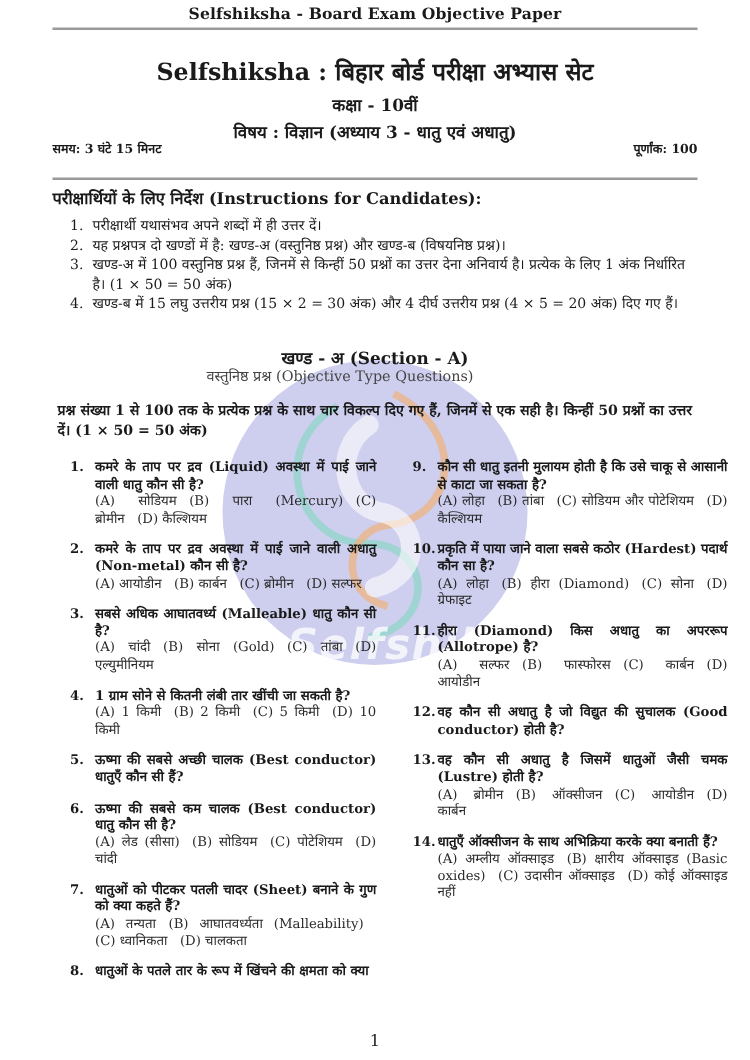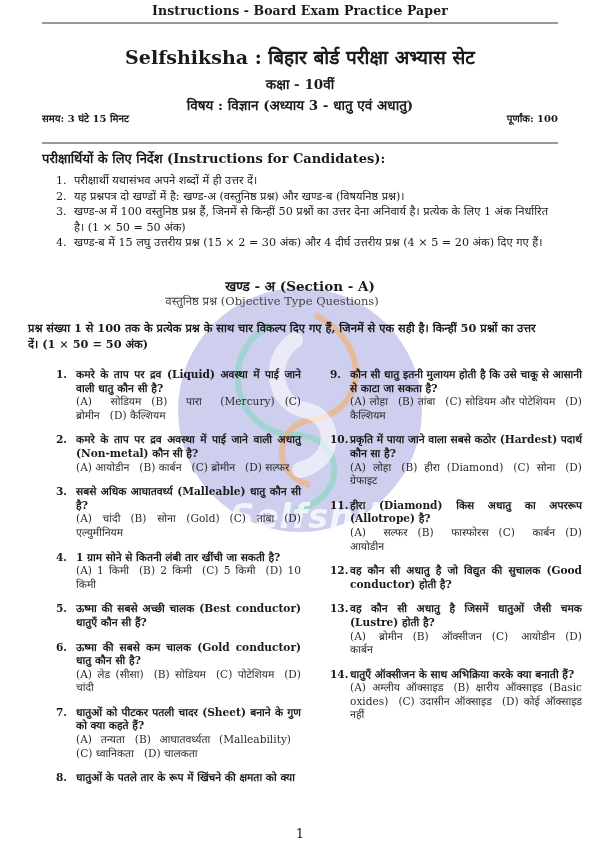--- a/index.html
+++ b/index.html
@@ -14,21 +14,21 @@
   .subject-line{position:absolute;left:0;top:96px;width:600px;text-align:center;font-size:13.5px;font-weight:bold;}
   .meta-row{position:absolute;left:42px;top:111px;width:516px;font-size:10px;font-weight:bold;}
   .meta-row .right{position:absolute;right:0;top:0;}
   .meta-rule{position:absolute;left:42px;top:142px;width:516px;height:1.5px;background:#9a9a9a;}
   .instr-head{position:absolute;left:42px;top:149px;font-size:13px;font-weight:bold;}
   .instr-list{position:absolute;left:56px;top:173px;width:505px;font-size:11.2px;line-height:15.5px;}
   .instr-item{position:relative;padding-left:18px;}
   .instr-item .num{position:absolute;left:0;top:0;}
   .section-title{position:absolute;left:0;top:277px;width:600px;text-align:center;font-size:13.5px;font-weight:bold;}
   .section-sub{position:absolute;left:0;top:293px;width:544px;text-align:center;font-size:11.5px;color:#444;}
-  .section-intro{position:absolute;left:28px;top:321px;width:516px;font-size:11.3px;font-weight:bold;line-height:15.5px;}
+  .section-intro{position:absolute;left:46px;top:321px;width:516px;font-size:11.3px;font-weight:bold;line-height:15.5px;}
   .col{position:absolute;top:368px;width:245px;font-size:10.6px;line-height:13.6px;}
   .col.left{left:56px;}
   .col.right{left:330px;width:252px;}
   .q{position:relative;padding-left:20px;margin-bottom:11px;}
   .q .qnum{position:absolute;left:0;top:0;font-weight:bold;}
   .q .qtext{font-weight:bold;text-align:justify;}
   .q .opts{color:#2a2a2a;text-align:justify;}
   .q .opts span{margin-right:10px;}
   .q.cont{padding-left:20px;}
   .page-num{position:absolute;left:0;top:826px;width:600px;text-align:center;font-size:13px;}
@@ -42,21 +42,21 @@
 <div class="page">
 
   <svg class="watermark" viewBox="0 0 250 250">
     <circle cx="125" cy="125" r="122" fill="#8a8ad6" fill-opacity="0.42"></circle>
     <path d="M95 40 C 40 70, 60 150, 120 150 C 170 150, 175 215, 120 225" fill="none" stroke="#8fd6c8" stroke-width="6" stroke-opacity="0.75"></path>
     <path d="M140 30 C 200 60, 190 130, 135 135 C 100 140, 95 190, 135 200" fill="none" stroke="#f0b27a" stroke-width="6" stroke-opacity="0.7"></path>
     <path d="M120 55 C 90 75, 100 120, 130 125 C 160 130, 165 175, 125 185" fill="none" stroke="#ffffff" stroke-width="16" stroke-opacity="0.6" stroke-linecap="round"></path>
   </svg>
   <div class="wm-text">Selfshiksha</div>
 
-  <div class="running-head">Instructions - Board Exam Practice Paper</div>
+  <div class="running-head">Selfshiksha - Board Exam Objective Paper</div>
   <div class="head-rule"></div>
 
   <div class="title">Selfshiksha : बिहार बोर्ड परीक्षा अभ्यास सेट</div>
   <div class="class-line">कक्षा - 10वीं</div>
   <div class="subject-line">विषय : विज्ञान (अध्याय 3 - धातु एवं अधातु)</div>
 
   <div class="meta-row">
     <span>समय: 3 घंटे 15 मिनट</span>
     <span class="right">पूर्णांक: 100</span>
   </div>
@@ -94,21 +94,21 @@
       <span class="qnum">4.</span>
       <div class="qtext">1 ग्राम सोने से कितनी लंबी तार खींची जा सकती है?</div>
       <div class="opts"><span>(A) 1 किमी</span><span>(B) 2 किमी</span><span>(C) 5 किमी</span><span>(D) 10 किमी</span></div>
     </div>
     <div class="q">
       <span class="qnum">5.</span>
       <div class="qtext">ऊष्मा की सबसे अच्छी चालक (Best conductor) धातुएँ कौन सी हैं?</div>
     </div>
     <div class="q">
       <span class="qnum">6.</span>
-      <div class="qtext">ऊष्मा की सबसे कम चालक (Gold conductor) धातु कौन सी है?</div>
+      <div class="qtext">ऊष्मा की सबसे कम चालक (Best conductor) धातु कौन सी है?</div>
       <div class="opts"><span>(A) लेड (सीसा)</span><span>(B) सोडियम</span><span>(C) पोटेशियम</span><span>(D) चांदी</span></div>
     </div>
     <div class="q">
       <span class="qnum">7.</span>
       <div class="qtext">धातुओं को पीटकर पतली चादर (Sheet) बनाने के गुण को क्या कहते हैं?</div>
       <div class="opts"><span>(A) तन्यता</span><span>(B) आघातवर्ध्यता (Malleability)</span><span>(C) ध्वानिकता</span><span>(D) चालकता</span></div>
     </div>
     <div class="q">
       <span class="qnum">8.</span>
       <div class="qtext">धातुओं के पतले तार के रूप में खिंचने की क्षमता को क्या</div>

